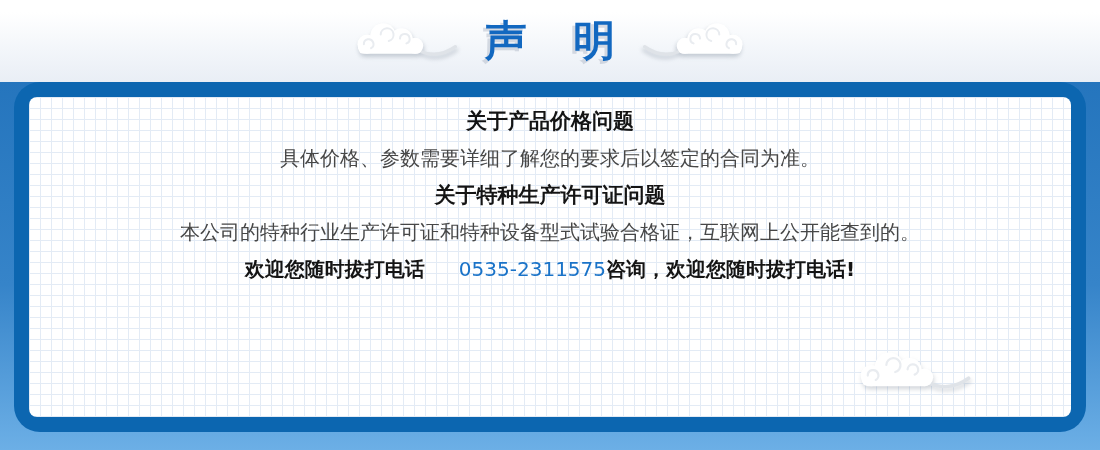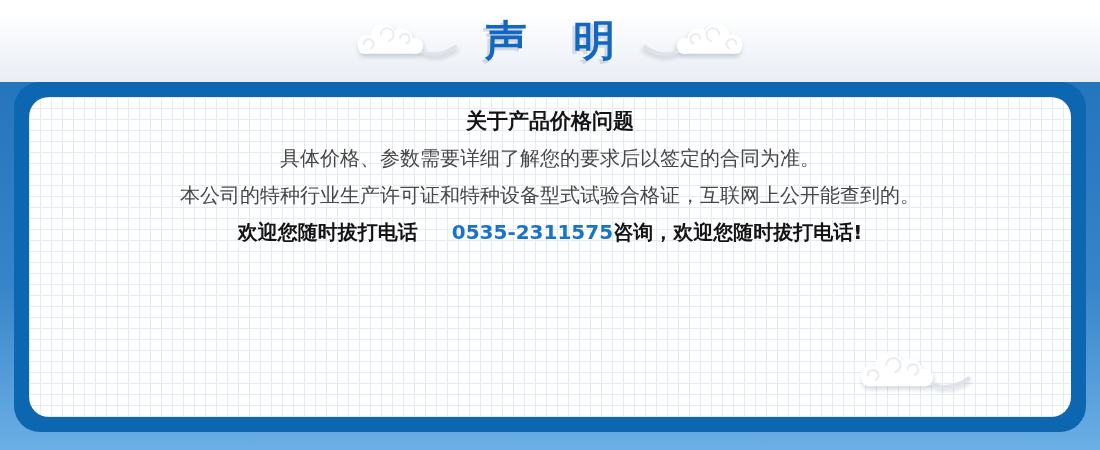--- a/index.html
+++ b/index.html
@@ -25,32 +25,32 @@
   .blue-panel{
     position:absolute;left:0;top:82px;width:1100px;height:368px;
     background:linear-gradient(180deg,#2575bd 0%,#3684c9 55%,#6cafe6 100%);
   }
   .frame{
     position:absolute;left:14px;right:14px;top:0;bottom:18px;
     background:#0c66b0;border-radius:26px;
   }
   .paper{
     position:absolute;left:15px;right:15px;top:15px;bottom:15px;
-    border-radius:20px;
+    border-radius:8px;
     background:
       linear-gradient(#e3ebf5 1px,transparent 1px) 0 0 / 11px 11px,
       linear-gradient(90deg,#e3ebf5 1px,transparent 1px) 0 0 / 11px 11px,
       #ffffff;
     overflow:hidden;
   }
   .content{position:relative;padding-top:6px;text-align:center;z-index:2;}
   .row{height:37px;line-height:37px;font-size:20px;color:#474747;white-space:nowrap;}
   .row.heading{font-weight:bold;color:#141414;font-size:21px;}
   .row.welcome{font-weight:bold;color:#141414;}
-  .phone{color:#1a73c8;font-weight:bold;margin-left:34px;}
+  .phone{color:#1a73c8;font-weight:normal;margin-left:34px;}
   .cloud-paper{
     position:absolute;right:100px;bottom:22px;width:118px;height:46px;z-index:1;
     filter:drop-shadow(1px 3px 2px rgba(110,122,140,.3));
   }
   .svg-defs{position:absolute;width:0;height:0;overflow:hidden;}
 </style>
 </head>
 <body>
 
 <svg class="svg-defs" aria-hidden="true">
@@ -81,20 +81,21 @@
       </svg>
   </div>
 
   <div class="blue-panel">
     <div class="frame">
       <div class="paper">
 
         <div class="content">
           <div class="row heading">关于产品价格问题</div>
           <div class="row">具体价格、参数需要详细了解您的要求后以签定的合同为准。</div>
+          <div class="row heading">关于特种生产许可证问题</div>
           <div class="row">本公司的特种行业生产许可证和特种设备型式试验合格证，互联网上公开能查到的。</div>
           <div class="row welcome">
             <span>欢迎您随时拔打电话</span><span class="phone">0535-2311575</span><span>咨询，欢迎您随时拔打电话!</span>
           </div>
         </div>
 
         <svg class="cloud-paper" viewBox="0 0 132 52">
             <use href="#cloud-shape"></use>
           </svg>
 

